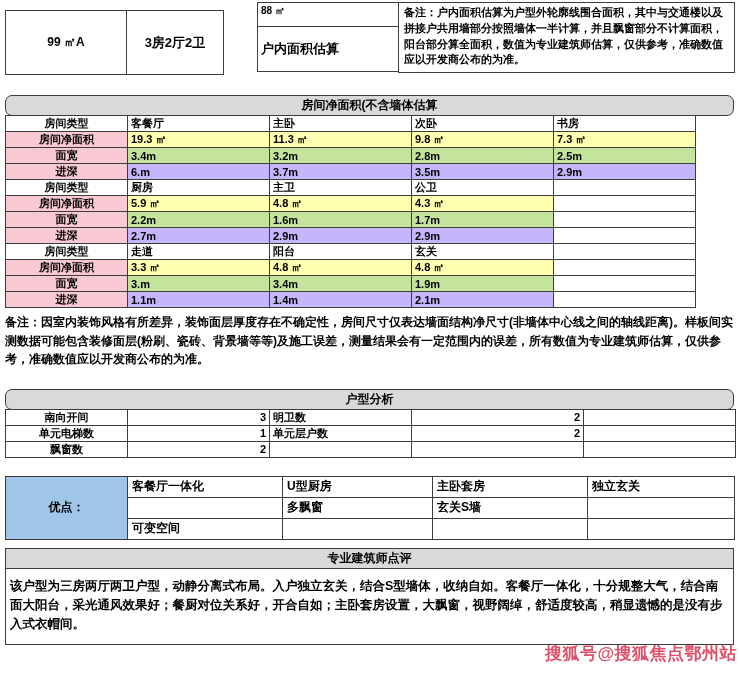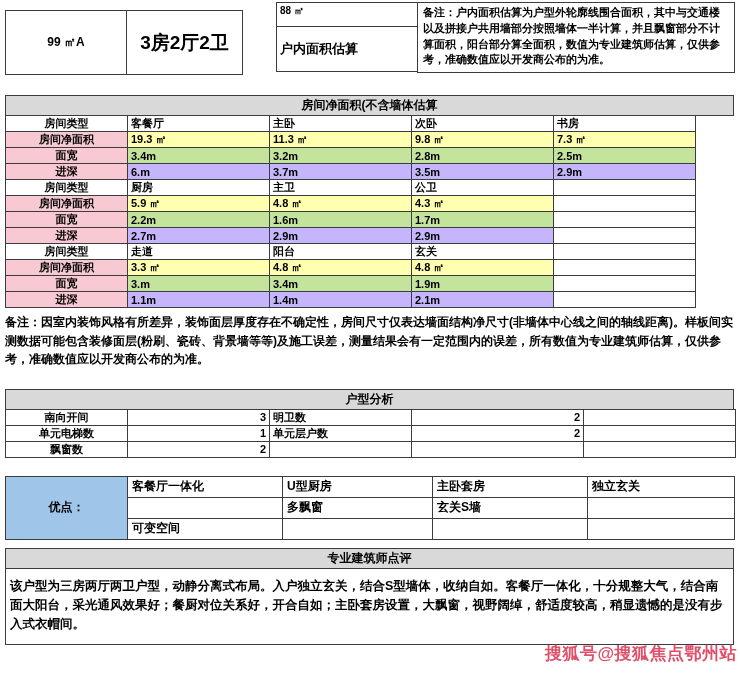--- a/index.html
+++ b/index.html
@@ -9,21 +9,21 @@
     font-family: "Liberation Sans", "DejaVu Sans", sans-serif;
     position: relative;
     overflow: hidden;
     color: #000;
   }
   .page { padding: 2px 5px 0 5px; }
 
   .toprow { display: flex; align-items: flex-start; }
   .cellbox { border: 1px solid #3c3c3c; font-weight: bold; }
   .unitbox { width: 122px; height: 65px; margin-top: 8px; display: flex; align-items: center; justify-content: center; font-size: 12px; }
-  .layoutbox { width: 117px; height: 65px; margin-top: 8px; margin-left: -1px; display: flex; align-items: center; justify-content: center; font-size: 19px; }
+  .layoutbox { width: 98px; height: 65px; margin-top: 8px; margin-left: -1px; display: flex; align-items: center; justify-content: center; font-size: 13px; }
   .gap { width: 33px; height: 1px; }
   .estcol { width: 142px; }
   .estval { height: 25px; font-size: 10px; padding: 1px 3px; }
   .esttitle { height: 46px; margin-top: -1px; display: flex; align-items: center; padding: 0 3px; font-size: 13px; }
   .headnote { flex: 1; height: 71px; margin-left: -1px; padding: 2px 5px; font-size: 11px; font-weight: bold; line-height: 1.44; border: 1px solid #3c3c3c; }
 
   .bar { width: 729px; border: 1px solid #3c3c3c; background: #d9d9d9; text-align: center; font-weight: bold; font-size: 12px; padding: 1px 0; }
 
   table { border-collapse: collapse; table-layout: fixed; margin-top: -1px; }
   td { border: 1px solid #3c3c3c; font-size: 11px; font-weight: bold; padding: 0 3px; height: 16px; overflow: hidden; white-space: nowrap; }
@@ -43,21 +43,21 @@
   .pros, .cons { width: 729px; }
   .pros td { height: 21px; font-size: 12px; padding: 0 4px; }
   .cons td { height: 18px; font-size: 12px; padding: 0 4px; }
   .plabel { background: #9fc5e8; text-align: center; }
   .clabel { background: #a9d18e; text-align: center; }
 
   .reviewbox { width: 729px; border: 1px solid #3c3c3c; margin-top: -1px; min-height: 66px; padding: 8px 4px 10px; font-size: 12.5px; font-weight: bold; line-height: 19px; }
 
   .watermark { position: absolute; right: 3px; bottom: 18px; font-size: 17px; font-weight: bold; color: #e0506a; letter-spacing: 0.5px; }
 
-  .mt20 { margin-top: 20px; }
+  .mt20 { margin-top: 20px; border-radius: 7px; }
   .mt18 { margin-top: 18px; }
   .mt12 { margin-top: 12px; }
   .mt8  { margin-top: 8px; }
 </style>
 </head>
 <body>
 
 <div class="page">
 
   <div class="toprow">

